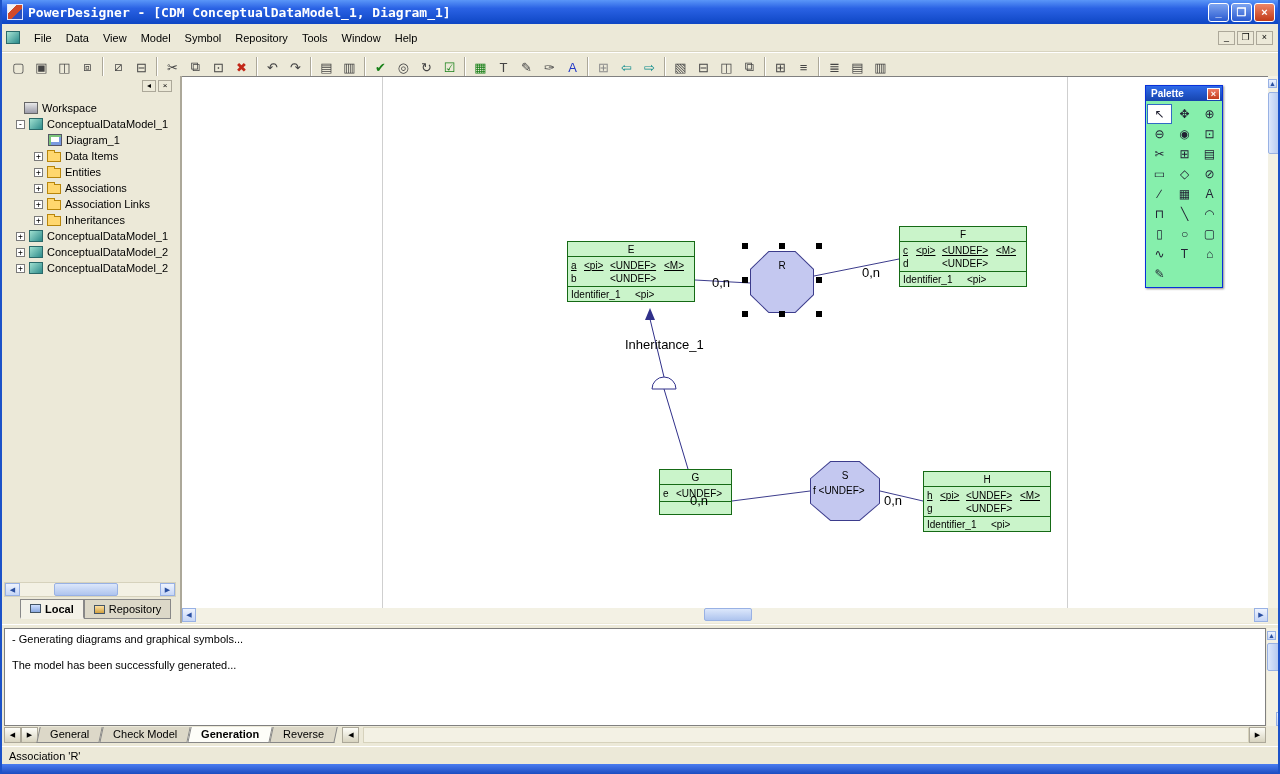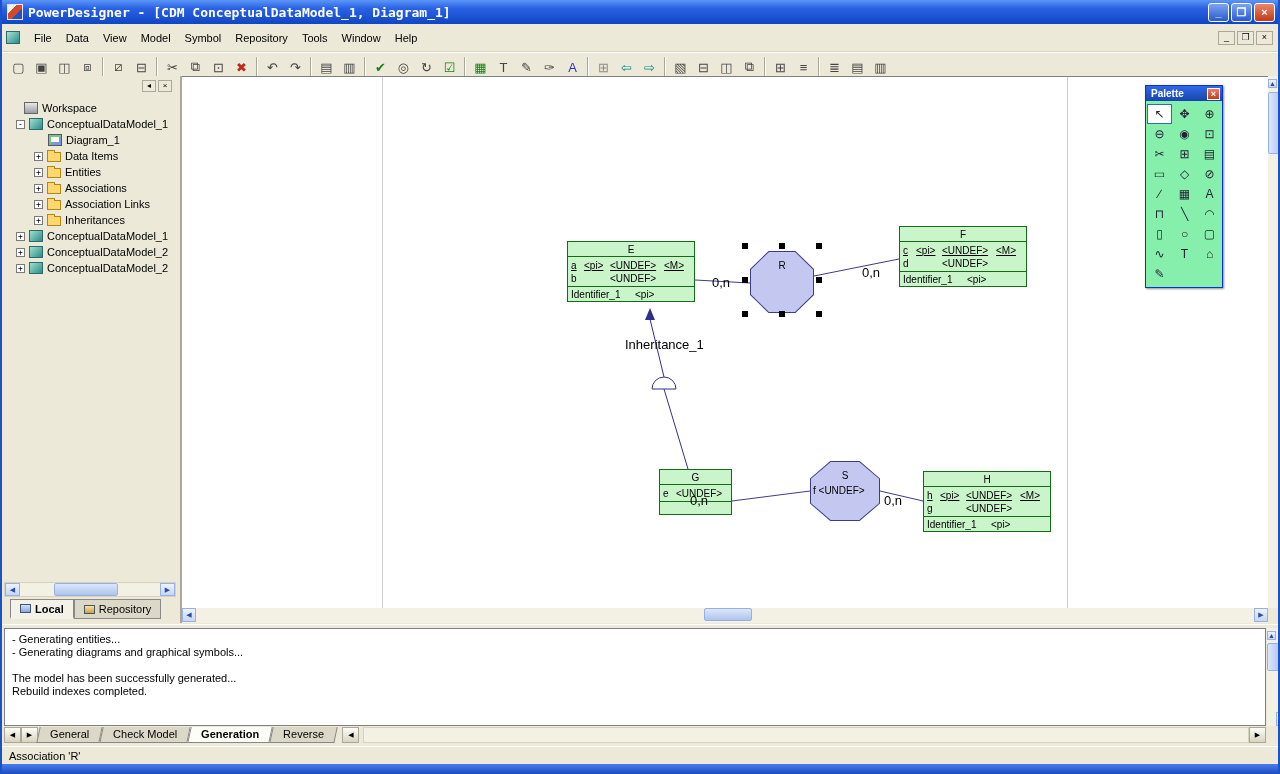--- a/index.html
+++ b/index.html
@@ -52,21 +52,21 @@
                      border:1px solid #b8860b;border-bottom:none}
   .tlabel{overflow:hidden;text-overflow:clip}
   
   .sbh{position:absolute;left:2px;right:4px;bottom:26px;height:15px;display:flex;background:#f3f1e4;
        border:1px solid #d6d2bc}
   .sbarrow{width:15px;height:13px;background:linear-gradient(#eef3fe,#c6d6f6);border:1px solid #98b1e4;
            color:#2a4fa0;font-size:7px;line-height:12px;text-align:center;cursor:pointer;flex:0 0 auto}
   .sbtrack{flex:1;position:relative}
   .sbthumb{position:absolute;top:0;height:13px;background:linear-gradient(#dce7fb,#aec4ee);
            border:1px solid #98b1e4;border-radius:2px;cursor:grab}
-  .sbtabs{position:absolute;left:8px;bottom:4px;display:flex}
+  .sbtabs{position:absolute;left:18px;bottom:4px;display:flex}
   .sbtab{display:flex;align-items:center;gap:4px;height:20px;padding:0 9px;border:1px solid #888;
          background:#dcd8c8;cursor:pointer}
   .sbtab.active{background:#f4f2e8;border-bottom:2px solid #f4f2e8;font-weight:bold}
   .tic{width:11px;height:9px;border:1px solid #456;background:linear-gradient(#cfe0ff,#8aa8e0)}
   .tic2{width:11px;height:9px;border:1px solid #456;background:linear-gradient(#ffe0a0,#d0a040)}
   
   .canvas{position:absolute;left:180px;top:76px;width:1086px;height:532px;background:#fff;overflow:hidden;
           border-top:1px solid #808080}
   .pline{position:absolute;top:0;bottom:0;width:1px;background:#cfcfcf}
   .links{position:absolute;left:0;top:0;pointer-events:none}
@@ -413,25 +413,23 @@
     <span class="scb">◀</span>
     <span class="sbtrack">
         <span class="hthumb" style="left:508px;width:48px"></span>
       </span>
     <span class="scb">▶</span>
   </div>
   <div class="corner"></div>
 
   <div class="output">
     <div class="otext">
-      <div class="oline">- Generating entities...</div>
       <div class="oline">- Generating diagrams and graphical symbols...</div>
       <div class="oline"></div>
       <div class="oline">The model has been successfully generated...</div>
-      <div class="oline">Rebuild indexes completed.</div>
     </div>
     <div class="ovs">
       <span class="scb">▲</span>
       <span class="vthumb" style="top:15px;height:28px"></span>
       <span class="scb" style="position:absolute;bottom:0">▼</span>
     </div>
     <div class="otabs">
       <span class="onav">◀</span>
       <span class="onav">▶</span>
       <span class="otab"><span>General</span></span>

